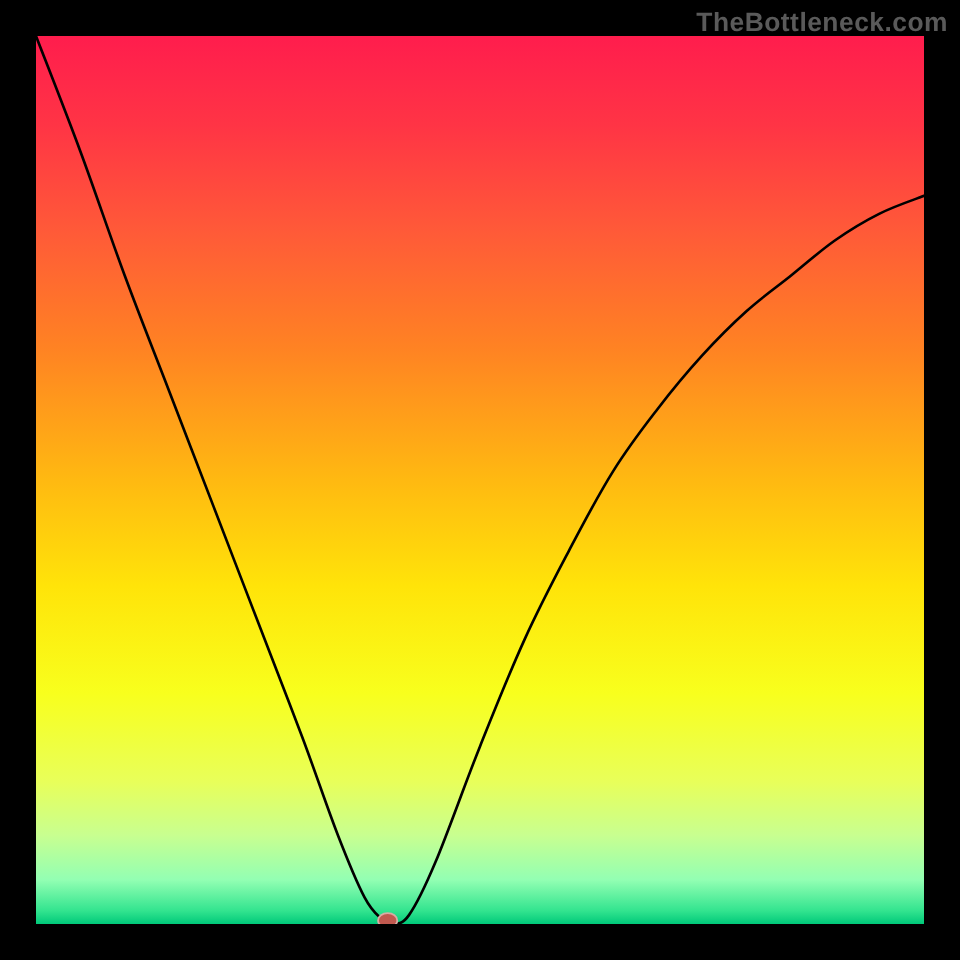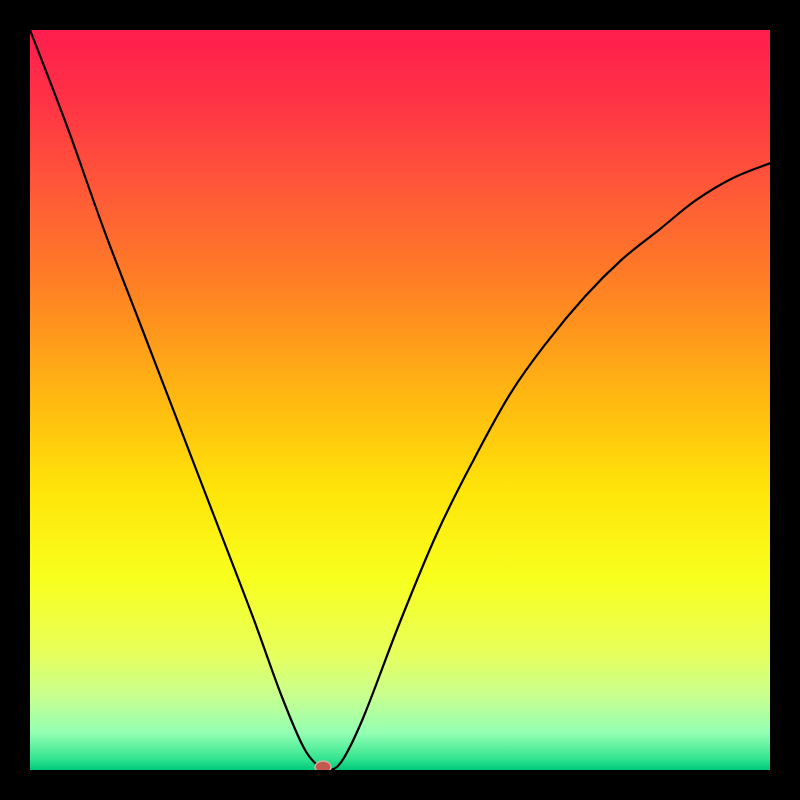--- a/index.html
+++ b/index.html
@@ -46,20 +46,21 @@
   .marker {
     fill: #c1594f;
     stroke: #d9aaa4;
     stroke-width: 1.5;
   }
 </style>
 </head>
 <body>
 
 <div class="frame">
+  <div class="watermark">TheBottleneck.com</div>
 
   <svg class="plot" viewBox="0 0 800 800">
     <defs>
       <linearGradient id="bg-grad" x1="0" y1="0" x2="0" y2="1">
           <stop offset="0.00%" stop-color="#ff1d4d"></stop>
           <stop offset="10.00%" stop-color="#ff3445"></stop>
           <stop offset="22.00%" stop-color="#ff5a38"></stop>
           <stop offset="35.00%" stop-color="#ff8223"></stop>
           <stop offset="50.00%" stop-color="#ffb911"></stop>
           <stop offset="62.00%" stop-color="#ffe409"></stop>

